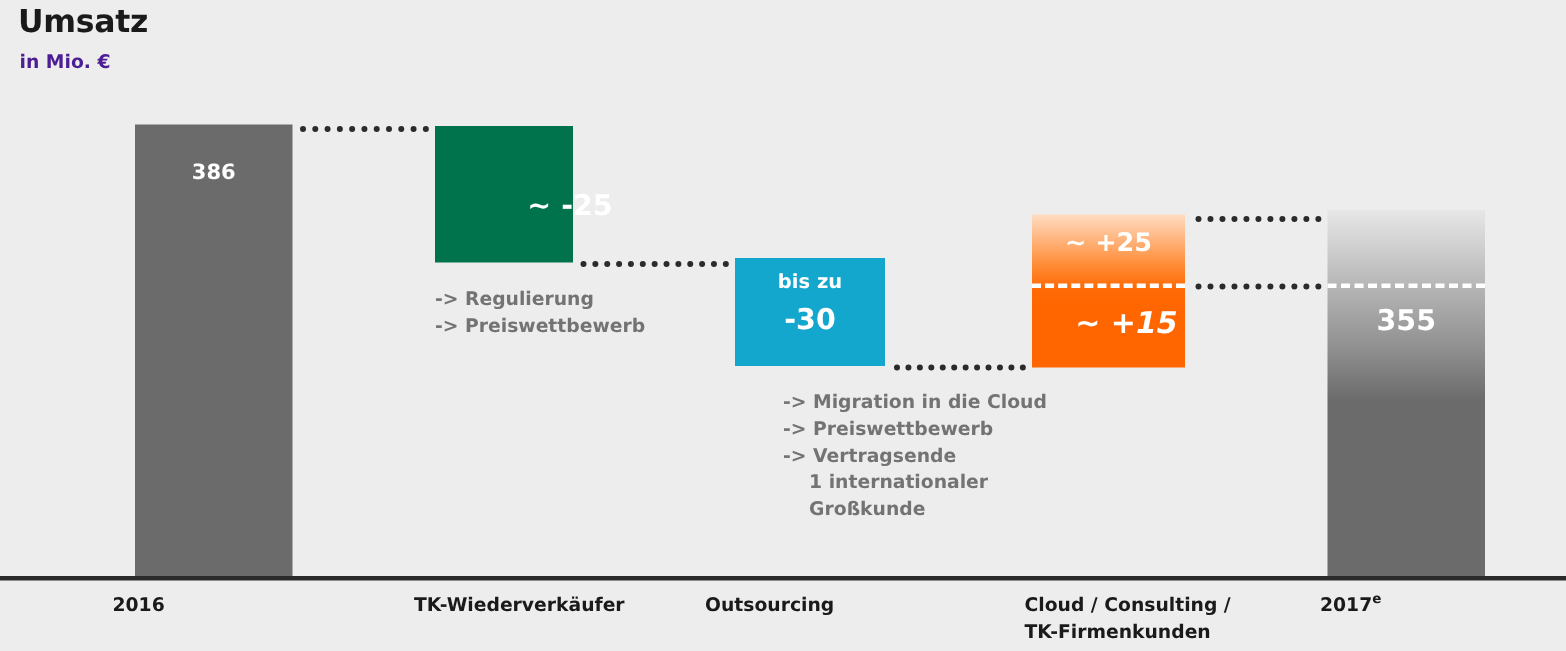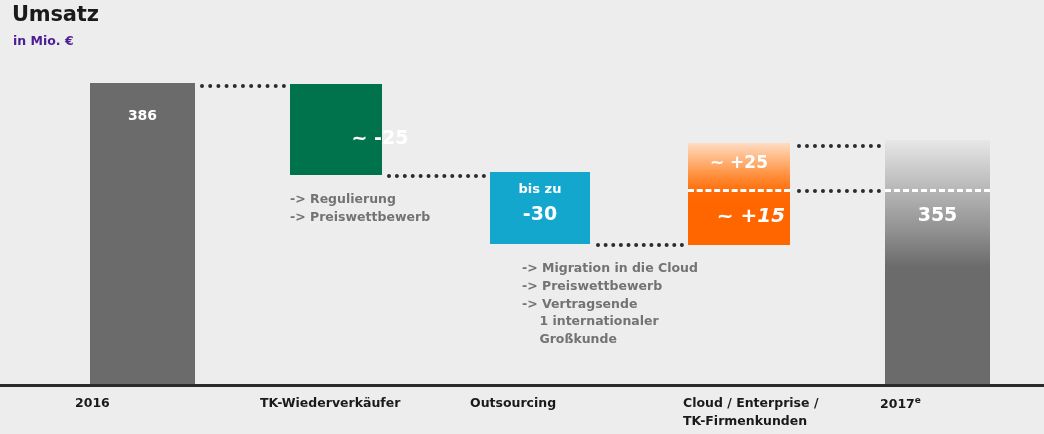--- a/index.html
+++ b/index.html
@@ -87,21 +87,21 @@
   .notes-green{left:290px;top:190px;}
   .notes-blue{left:474px;top:259px;margin-left:48px;}
   .notes-orange{left:686px;top:259px;}
 
   .cat{
     position:absolute;
     font-size:12.5px;font-weight:bold;color:#1a1a1a;
     text-align:left;line-height:1.45;
   }
   .cat1{left:75px;top:394px;width:135px;}
-  .cat2{left:260px;top:394px;width:155px;}
+  .cat2{left:276px;top:394px;width:155px;}
   .cat3{left:470px;top:394px;width:140px;}
   .cat4{left:650px;top:394px;width:185px;text-align:left;padding-left:33px;}
   .cat5{left:880px;top:394px;width:115px;}
   .sup{font-size:9px;vertical-align:super;}
 </style>
 </head>
 <body>
 
 <div id="chart">
 
@@ -141,17 +141,17 @@
   <div class="connector c4"></div>
   <div class="connector c5"></div>
 
   <div class="bar bar-end"></div>
   <div class="split-line split-end"></div>
   <div class="bar-label lbl-end-bot">355</div>
 
   <div class="cat cat1">2016</div>
   <div class="cat cat2">TK-Wiederverkäufer</div>
   <div class="cat cat3">Outsourcing</div>
-  <div class="cat cat4" style="white-space:pre;"><span>Cloud / Enterprise /
+  <div class="cat cat4" style="white-space:pre;"><span>Cloud / Consulting /
 TK-Firmenkunden</span></div>
   <div class="cat cat5"><span>2017</span><span class="sup">e</span></div>
 
 </div>
 
 </body></html>

